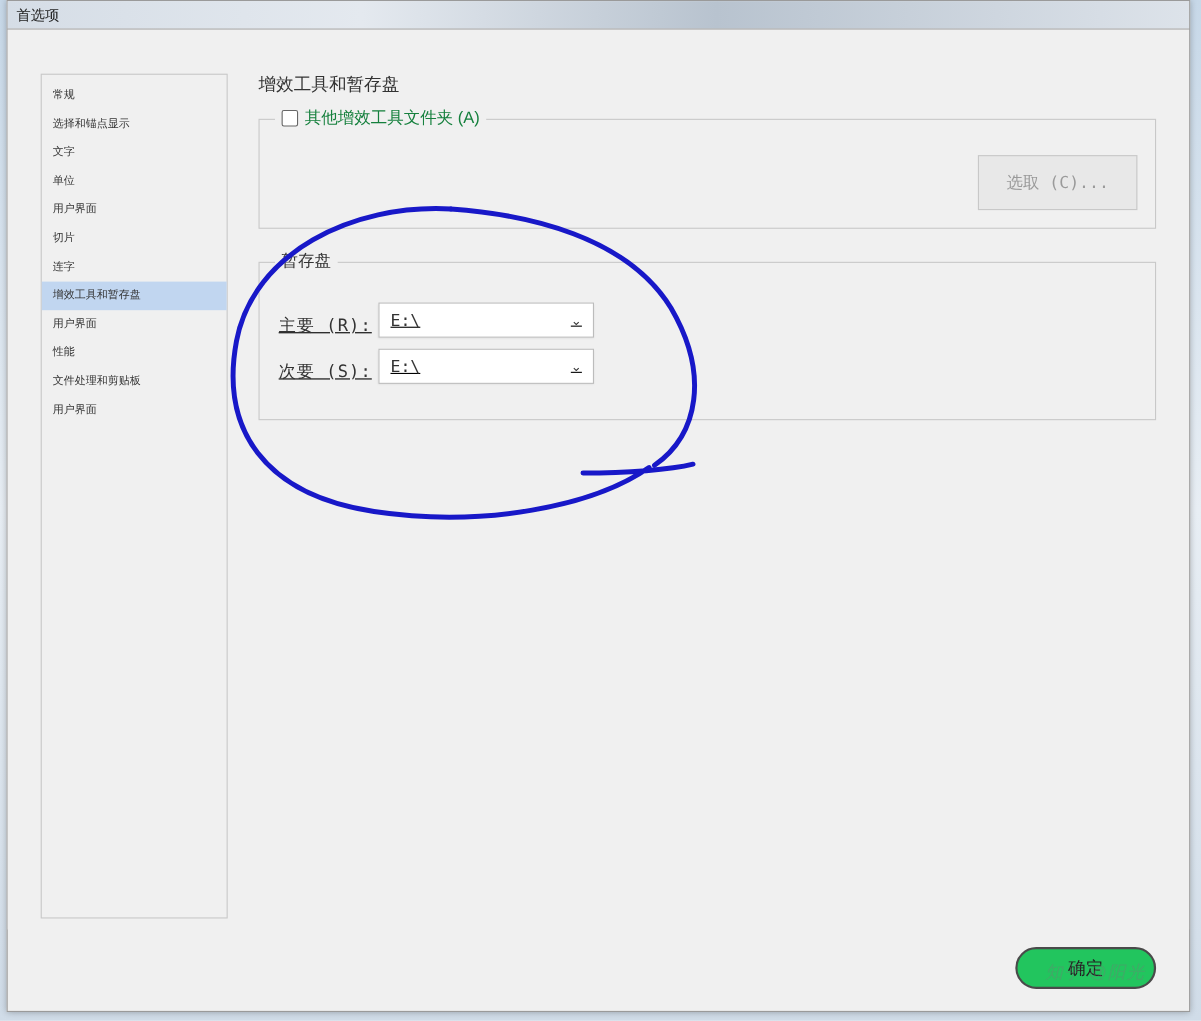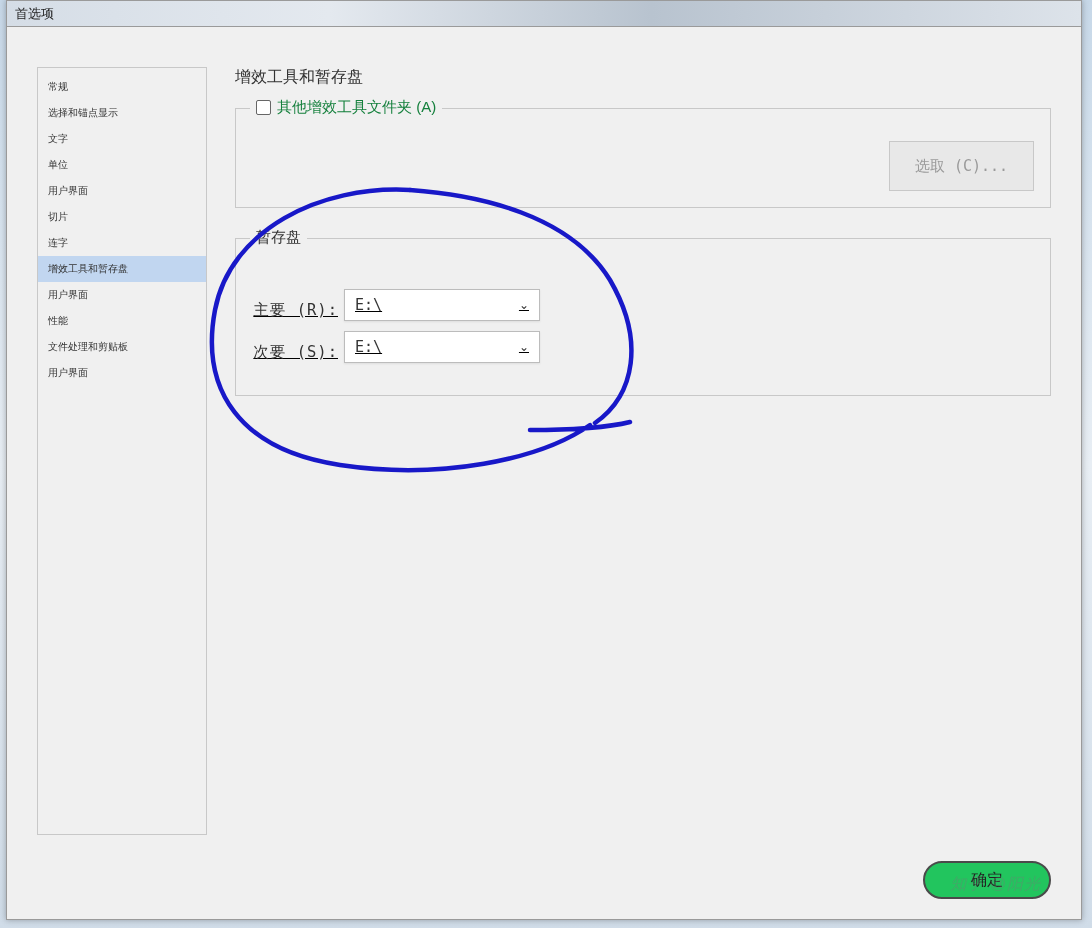--- a/index.html
+++ b/index.html
@@ -208,21 +208,21 @@
       <div class="section-title">增效工具和暂存盘</div>
 
       <div class="fieldset" style="height:100px;">
         <div class="legend">
           <span class="checkbox"></span>
           <span>其他增效工具文件夹 (A)</span>
         </div>
         <button class="choose-btn" disabled="">选取 (C)...</button>
       </div>
 
-      <div class="fieldset" style="padding-top:40px;padding-bottom:22px;">
+      <div class="fieldset" style="padding-top:26px;padding-bottom:22px;">
         <div class="legend-plain">暂存盘</div>
 
         <div class="form-row">
           <span class="form-label">主要 (R):</span>
           <div class="combo">
             <span class="combo-text">E:\</span>
             <span class="chevron">⌄</span>
           </div>
         </div>
 

